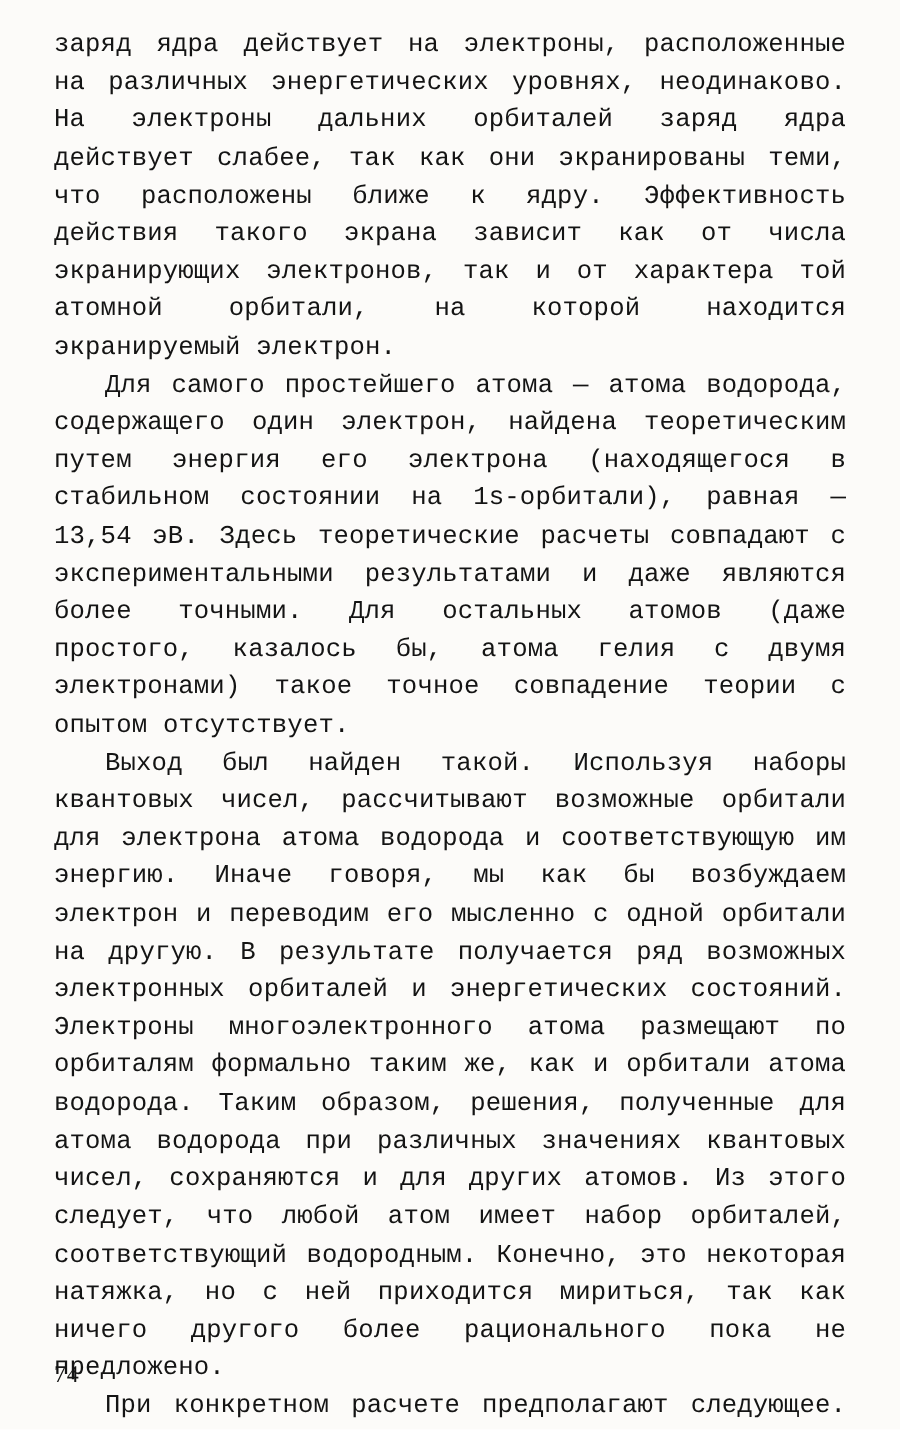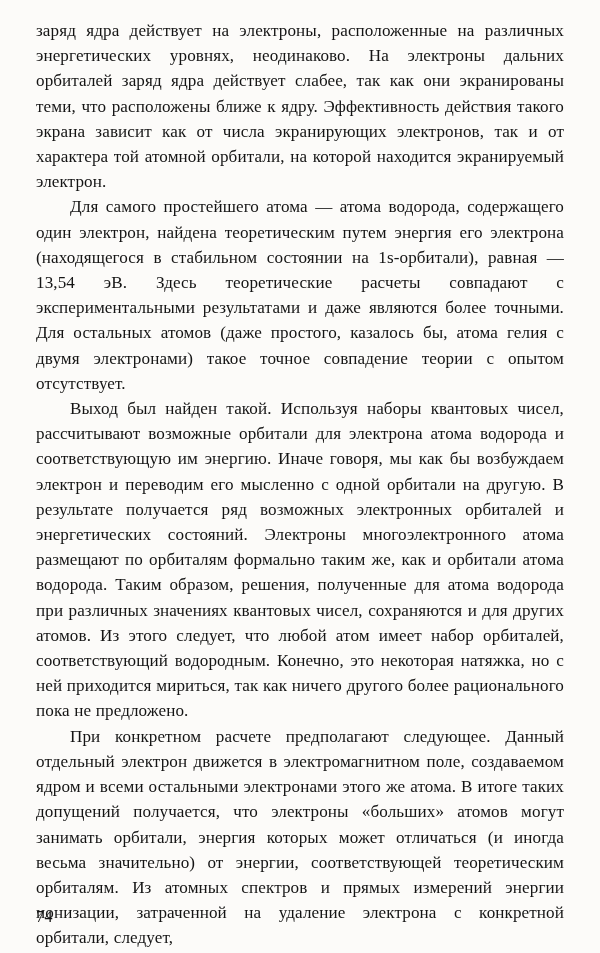--- a/index.html
+++ b/index.html
@@ -31,20 +31,21 @@
   }
   p.para {
     margin: 0;
     font-size: 17.1px;
     line-height: 25.2px;
     text-align: justify;
     text-justify: inter-word;
     letter-spacing: 0.1px;
     word-spacing: 0.2px;
     color: #141414;
+    font-family: Liberation Mono, monospace;
   }
   p.para.indent {
     text-indent: 34px;
   }
   .page-number {
     position: absolute;
     left: 36px;
     top: 908px;
     font-size: 16px;
     font-weight: normal;

